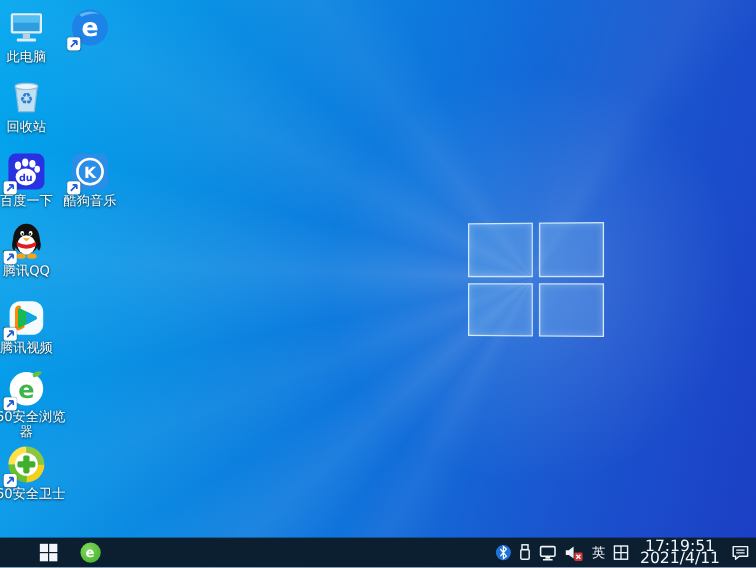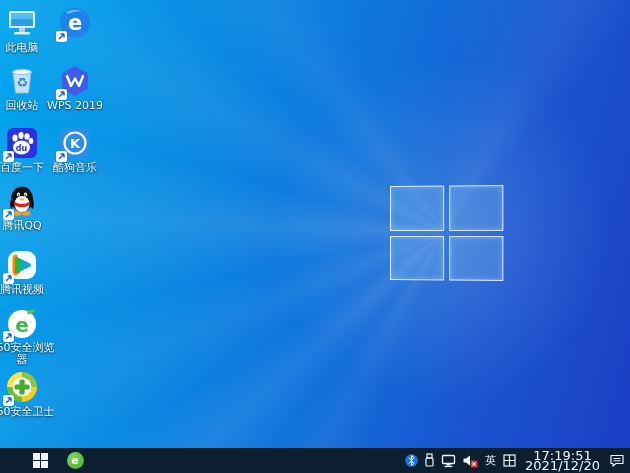--- a/index.html
+++ b/index.html
@@ -97,34 +97,20 @@
     <div class="ic-art">
       <svg width="34" height="34" viewBox="0 0 34 34">
         <path d="M8 8 L26 8 L23.5 29 L10.5 29 Z" fill="#d5e8f4" opacity="0.9" stroke="#9cc0d8" stroke-width="1"></path>
         <ellipse cx="17" cy="8" rx="9.5" ry="2.6" fill="#eaf4fb" stroke="#9cc0d8" stroke-width="1"></ellipse>
         <text x="17" y="23" text-anchor="middle" font-size="13" fill="#2f7fd0" font-family="DejaVu Sans, sans-serif">♻</text>
       </svg>
     </div>
     <div class="ic-label">回收站</div>
   </div>
 
-  <div class="icon-cell" style="left:42px; top:64px;">
-    <div class="ic-art">
-      <svg width="34" height="34" viewBox="0 0 34 34">
-        <path d="M17 2 L30 9.5 L30 24.5 L17 32 L4 24.5 L4 9.5 Z" fill="#3f5ce8"></path>
-        <path d="M9 12 L13 22 L17 14.5 L21 22 L25 12" stroke="#ffffff" stroke-width="2.4" fill="none" stroke-linecap="round" stroke-linejoin="round"></path>
-      </svg>
-      <span class="shortcut-ov">
-        <svg width="9" height="9" viewBox="0 0 9 9">
-            <path d="M2 7 L7 2 M7 2 L3.5 2 M7 2 L7 5.5" stroke="#1f5bd8" stroke-width="1.4" fill="none"></path>
-          </svg>
-      </span>
-    </div>
-    <div class="ic-label">WPS 2019</div>
-  </div>
 
   <div class="icon-cell" style="left:-11px; top:126px;">
     <div class="ic-art">
       <svg width="34" height="34" viewBox="0 0 34 34">
         <rect x="2" y="2" width="30" height="30" rx="6" fill="#2932e1"></rect>
         <ellipse cx="10" cy="12" rx="2.6" ry="3.4" fill="#ffffff"></ellipse>
         <ellipse cx="16" cy="9.5" rx="2.6" ry="3.4" fill="#ffffff"></ellipse>
         <ellipse cx="22" cy="10.5" rx="2.6" ry="3.2" fill="#ffffff"></ellipse>
         <ellipse cx="26" cy="15" rx="2.3" ry="2.9" fill="#ffffff"></ellipse>
         <ellipse cx="16.5" cy="21.5" rx="8.5" ry="7" fill="#ffffff"></ellipse>
@@ -284,21 +270,21 @@
 
       <span class="tray-ic">
         <svg width="13" height="13" viewBox="0 0 13 13">
           <rect x="1" y="1" width="11" height="11" fill="none" stroke="#eef4f8" stroke-width="1.2"></rect>
           <path d="M6.5 1 L6.5 12 M1 6.5 L12 6.5" stroke="#eef4f8" stroke-width="1.1"></path>
         </svg>
       </span>
 
       <span class="clock">
         <span>17:19:51</span><br>
-        <span>2021/12/20</span>
+        <span>2021/4/11</span>
       </span>
 
       <span class="tray-ic" style="margin-right:3px;">
         <svg width="16" height="15" viewBox="0 0 16 15">
           <path d="M2 2.5 L14 2.5 L14 10.5 L7 10.5 L4 13 L4 10.5 L2 10.5 Z" fill="none" stroke="#eef4f8" stroke-width="1.2" stroke-linejoin="round"></path>
           <path d="M4.5 5.5 L11.5 5.5 M4.5 7.8 L11.5 7.8" stroke="#eef4f8" stroke-width="1"></path>
         </svg>
       </span>
 
     </div>

